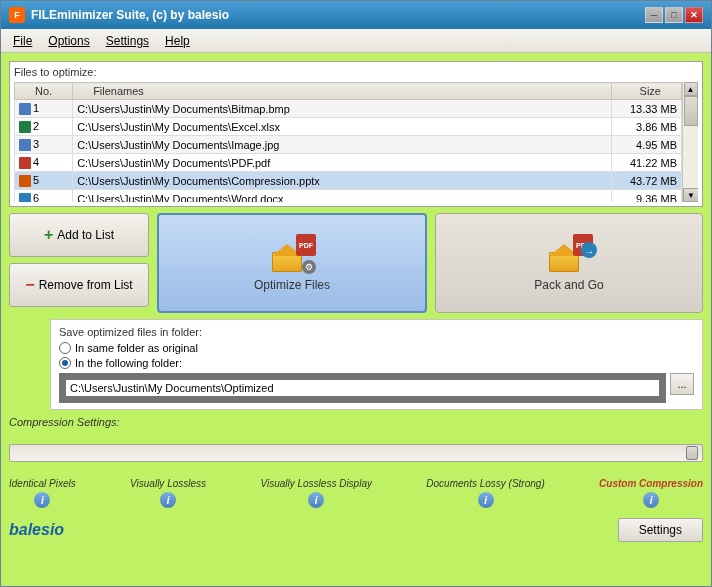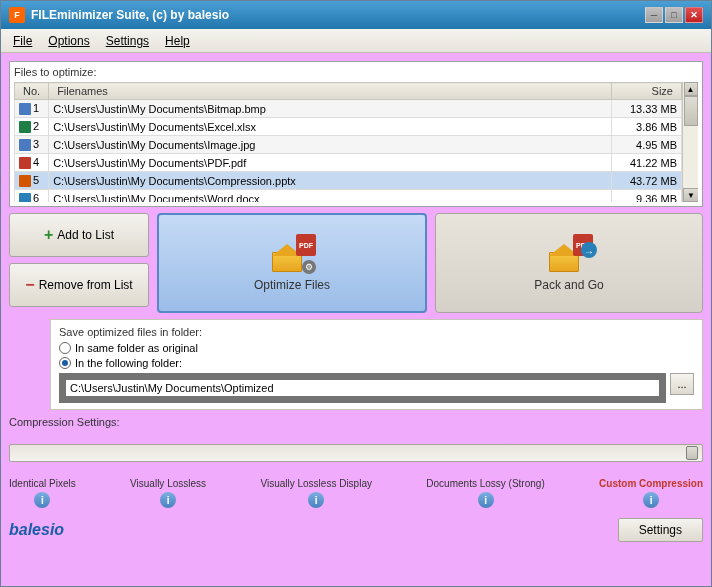--- a/index.html
+++ b/index.html
@@ -72,21 +72,21 @@
     .menu-item {
       padding: 2px 8px;
       cursor: pointer;
       font-size: 12px;
       color: #000;
       text-decoration: underline;
     }
 
     
     .main-window {
-      background: #f0abfc;
+      background: #bef264;
       height: calc(587px - 52px);
       padding: 8px;
       display: flex;
       flex-direction: column;
       gap: 6px;
     }
 
     
     .files-section {
       background: white;
@@ -101,21 +101,21 @@
 
     
     .file-table {
       width: 100%;
       border-collapse: collapse;
       font-size: 11px;
     }
     .file-table th {
       background: linear-gradient(to bottom, #f0ede4, #dedad0);
       border: 1px solid #c8c5bc;
-      padding: 2px 8px;
+      padding: 2px 20px;
       text-align: left;
       font-weight: normal;
       color: #333;
     }
     .file-table th.size-col { text-align: right; width: 70px; }
     .file-table th.no-col { width: 30px; }
     .file-table td {
       border: 1px solid #ddd;
       padding: 1px 4px;
       height: 18px;
@@ -303,20 +303,21 @@
       display: flex;
       align-items: center;
       justify-content: center;
     }
 
     
     .compression-section {
       display: flex;
       flex-direction: column;
       gap: 16px;
+      font-style: italic;
     }
     .compression-label {
       font-size: 11px;
       color: #333;
     }
     .slider-track {
       width: 100%;
       height: 18px;
       background: linear-gradient(to bottom, #e8e4dc, #f5f3ee);
       border: 1px solid #a8a5a0;

